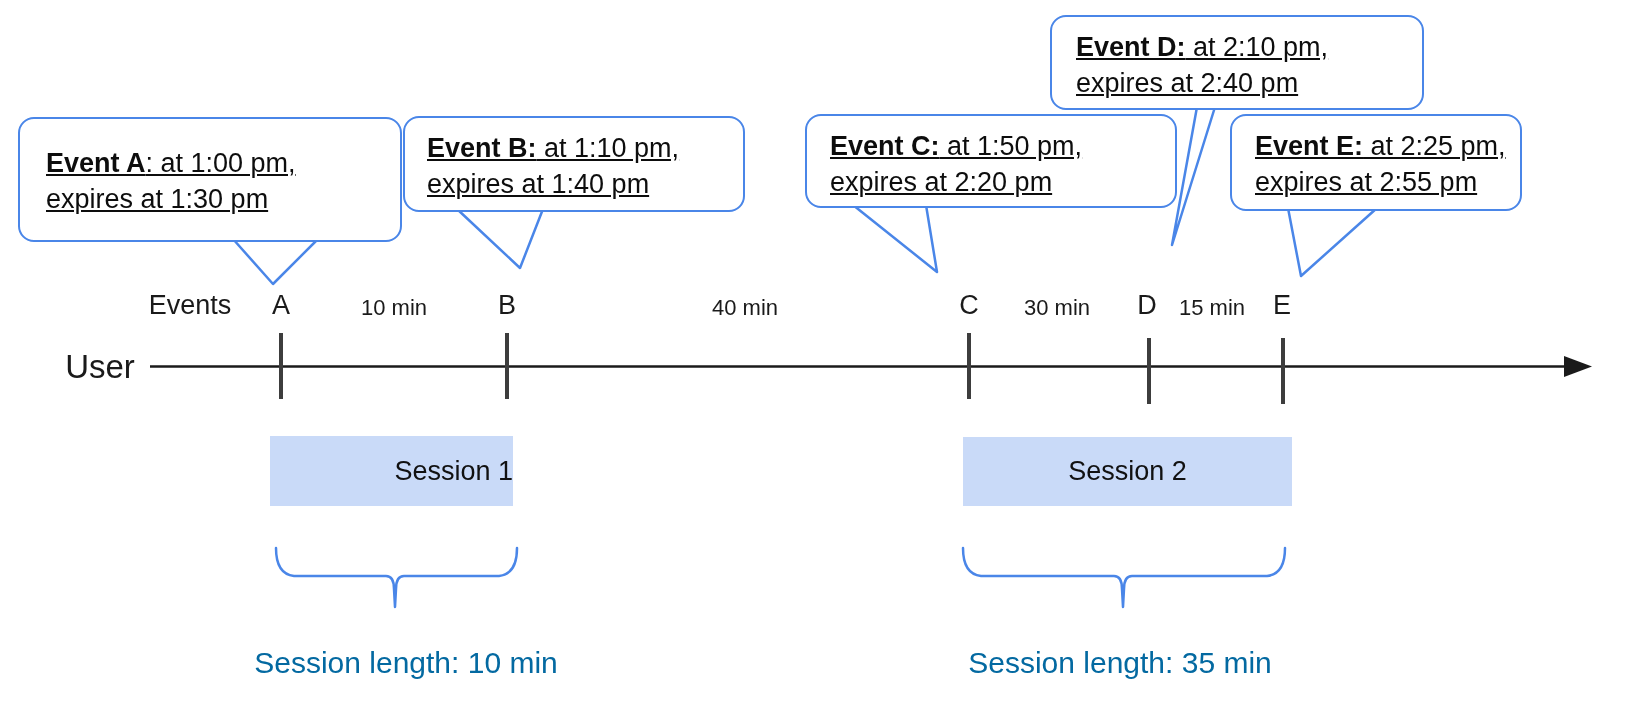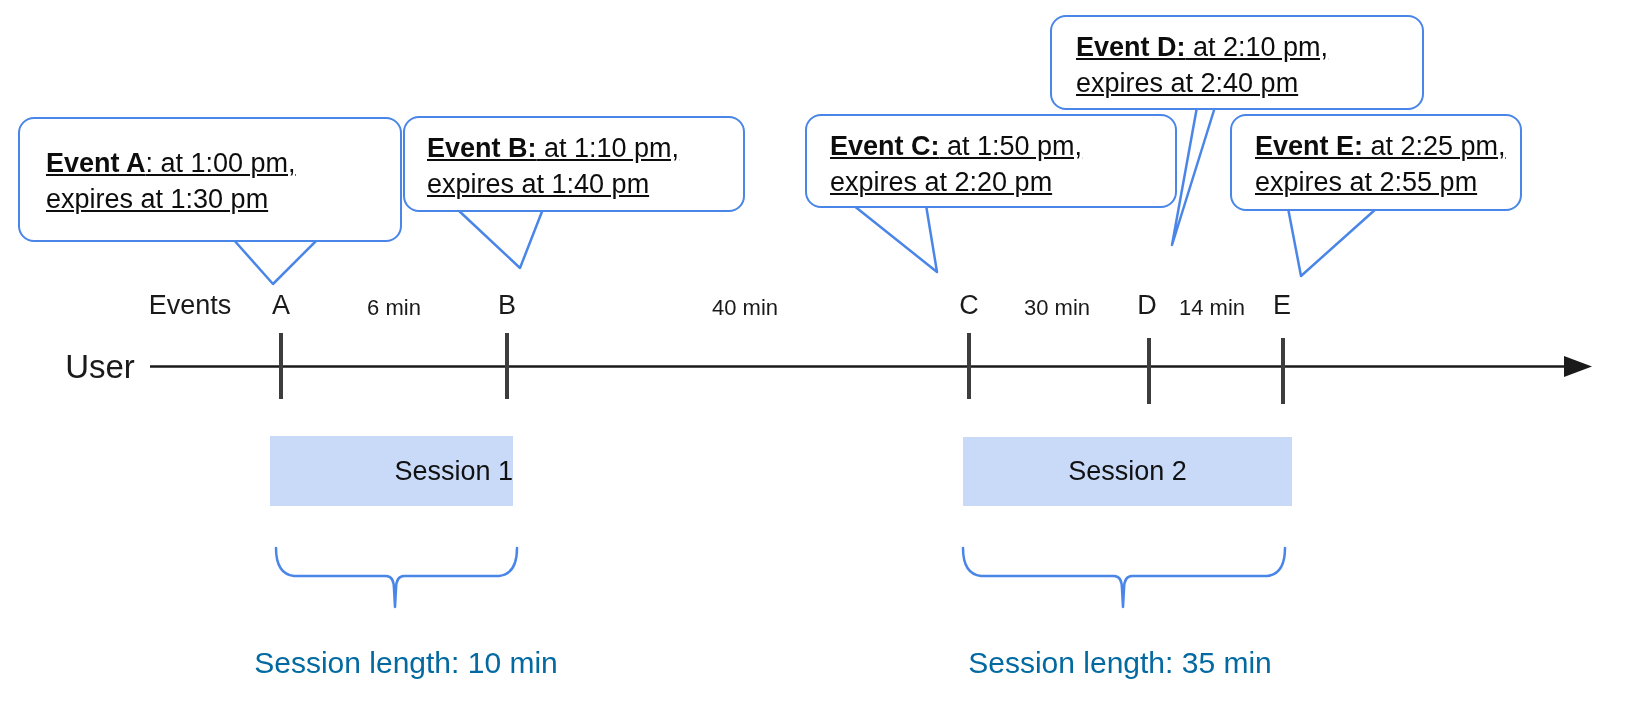--- a/index.html
+++ b/index.html
@@ -91,24 +91,24 @@
 
   <div class="lbl events-lbl" style="left:190px;top:305px;">Events</div>
   <div class="lbl user-lbl" style="left:100px;top:367px;">User</div>
 
   <div class="lbl letter" style="left:281px;top:305px;">A</div>
   <div class="lbl letter" style="left:507px;top:305px;">B</div>
   <div class="lbl letter" style="left:969px;top:305px;">C</div>
   <div class="lbl letter" style="left:1147px;top:305px;">D</div>
   <div class="lbl letter" style="left:1282px;top:305px;">E</div>
 
-  <div class="lbl interval" style="left:394px;top:308px;">6 min</div>
+  <div class="lbl interval" style="left:394px;top:308px;">10 min</div>
   <div class="lbl interval" style="left:745px;top:308px;">40 min</div>
   <div class="lbl interval" style="left:1057px;top:308px;">30 min</div>
-  <div class="lbl interval" style="left:1212px;top:308px;">14 min</div>
+  <div class="lbl interval" style="left:1212px;top:308px;">15 min</div>
 
   <div class="session-box" style="left:270px;top:436px;width:243px;height:70px;justify-content:flex-end;">
     <span>Session 1</span>
   </div>
   <div class="session-box" style="left:963px;top:437px;width:329px;height:69px;">
     <span>Session 2</span>
   </div>
 
   <div class="session-len" style="left:406px;top:663px;">Session length: 10 min</div>
   <div class="session-len" style="left:1120px;top:663px;">Session length: 35 min</div>

